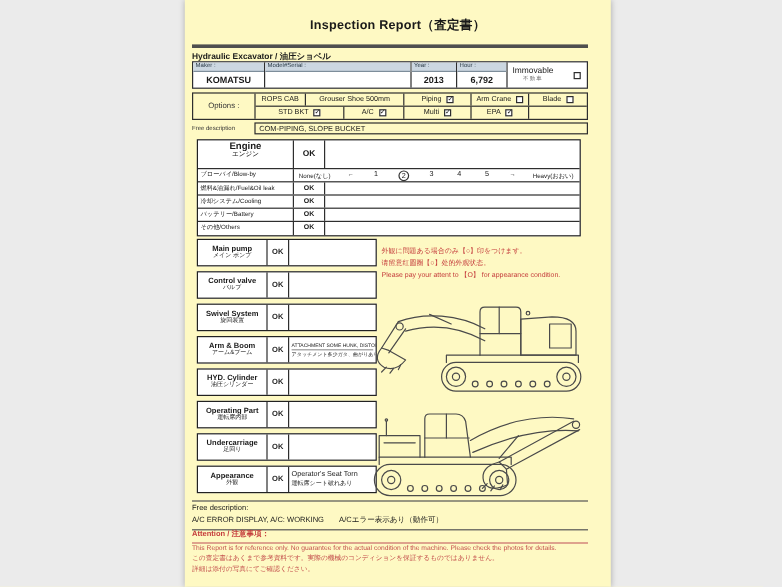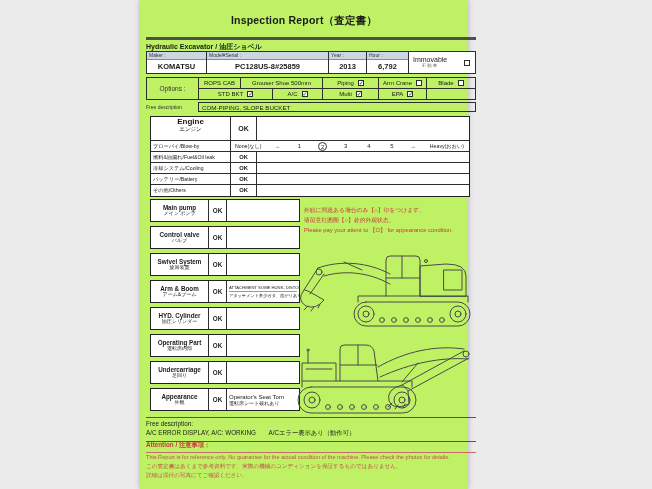--- a/index.html
+++ b/index.html
@@ -1,18 +1,18 @@
 <!DOCTYPE html>
 <html><head>
 <meta charset="utf-8">
 <style>
   * { margin:0; padding:0; box-sizing:border-box; }
   html,body { width:652px; height:489px; }
   body { background:#ebebeb; font-family:"Liberation Sans", sans-serif; color:#1a1a1a; position:relative; overflow:hidden; }
-  .page { position:absolute; left:140px; top:0; width:328px; height:489px; background:#bef264; box-shadow:0 0 5px rgba(0,0,0,.28); }
+  .page { position:absolute; left:154px; top:0; width:355px; height:489px; background:#fef9c3; box-shadow:0 0 5px rgba(0,0,0,.28); }
 
   .title { position:absolute; top:14px; left:0; width:100%; text-align:center; font-size:10.5px; font-weight:bold; letter-spacing:.2px; }
   .rule  { position:absolute; top:37px; left:6px; width:330px; height:3px; background:#4f4f4f; }
   .section-title { position:absolute; top:42px; left:6px; font-size:7px; font-weight:bold; }
 
   
   .machine-table { position:absolute; top:51px; left:6px; width:330px; height:23px; display:flex; border:1.4px solid #2e2e2e; background:#fff; }
   .m-cell { display:flex; flex-direction:column; border-right:1px solid #2e2e2e; overflow:hidden; }
   .m-cell:last-child { border-right:none; }
   .m-lbl { background:#ccd7e1; color:#2b3a46; font-size:5px; line-height:7px; padding-left:2px; border-bottom:1px solid #7d8d9a; white-space:nowrap; }
@@ -88,21 +88,20 @@
   <div class="rule"></div>
   <div class="section-title">Hydraulic Excavator / 油圧ショベル</div>
 
   <div class="machine-table">
     <div class="m-cell" style="width:60px">
       <div class="m-lbl">Maker :</div>
       <div class="m-val">KOMATSU</div>
     </div>
     <div class="m-cell" style="width:122px">
       <div class="m-lbl">Model#Serial :</div>
-      <div class="m-val">PC128US-8#25859</div>
     </div>
     <div class="m-cell" style="width:38px">
       <div class="m-lbl">Year :</div>
       <div class="m-val">2013</div>
     </div>
     <div class="m-cell" style="width:42px">
       <div class="m-lbl">Hour :</div>
       <div class="m-val">6,792</div>
     </div>
     <div class="m-cell m-immov" style="width:65px">

